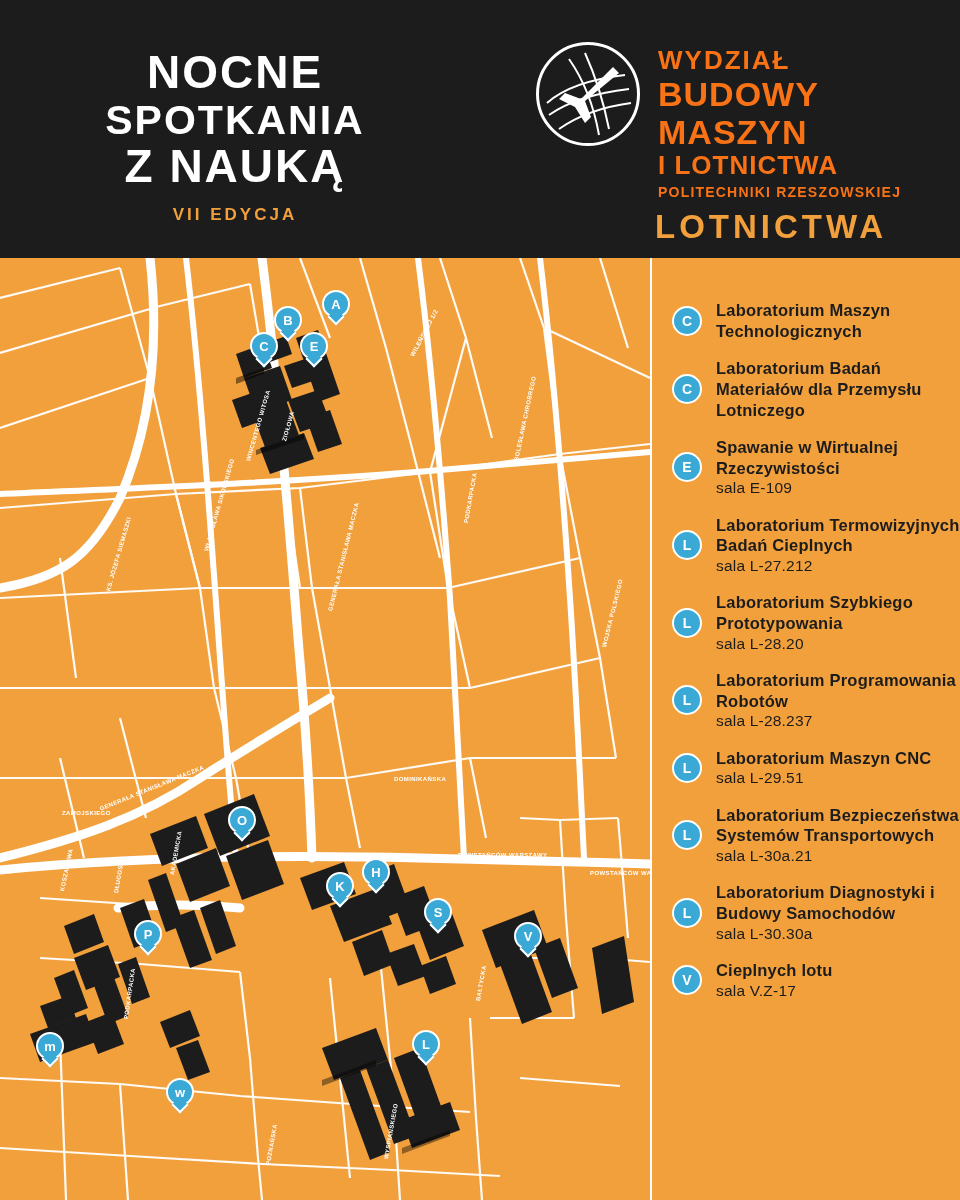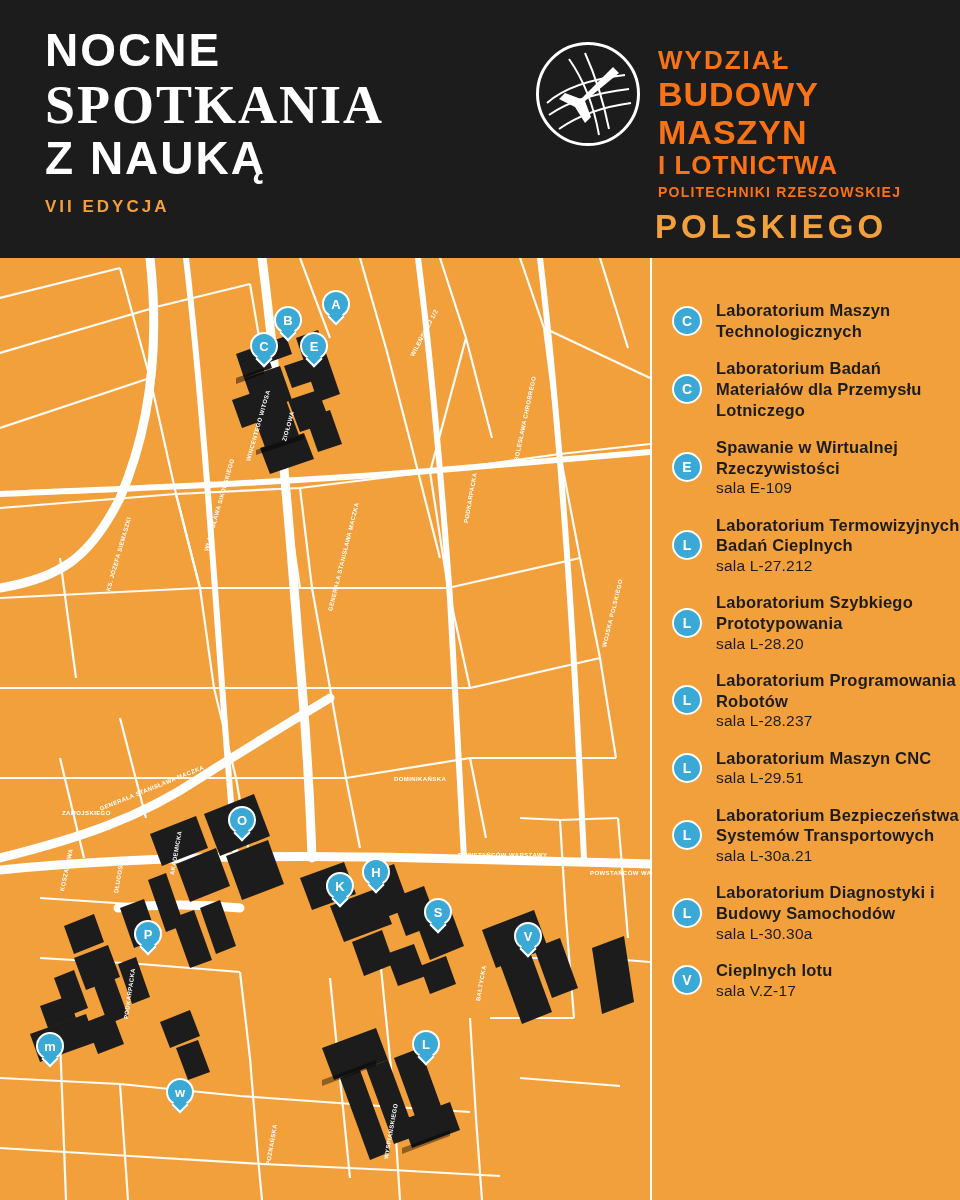--- a/index.html
+++ b/index.html
@@ -15,31 +15,31 @@
     background: #f2a03c;
   }
 
   
   .header {
     position: absolute; top: 0; left: 0;
     width: 960px; height: 258px;
     background: #1c1c1c;
   }
   .event-title {
-    position: absolute; left: 45px; top: 26px;
-    width: 380px; text-align: left;
+    position: absolute; left: 45px; top: 48px;
+    width: 380px; text-align: center;
     color: #ffffff;
   }
   .event-title .l1, .event-title .l2, .event-title .l3 {
     font-weight: bold;
     letter-spacing: 2px;
     line-height: 1.08;
   }
   .event-title .l1 { font-size: 46px; }
-  .event-title .l2 { font-size: 54px; font-family: Liberation Serif, serif; }
+  .event-title .l2 { font-size: 41px; }
   .event-title .l3 { font-size: 46px; }
   .event-title .edition {
     margin-top: 13px;
     font-size: 17px;
     letter-spacing: 3px;
     color: #f2a03c;
     font-weight: bold;
   }
 
   .faculty {
@@ -200,21 +200,21 @@
         </svg>
       </div>
       <div class="faculty-text">
         <div class="ft1">WYDZIAŁ</div>
         <div class="ft2">BUDOWY MASZYN</div>
         <div class="ft3">I LOTNICTWA</div>
         <div class="ft4">POLITECHNIKI RZESZOWSKIEJ</div>
       </div>
     </div>
 
-    <div class="attractions-title">POLSKIEGO</div>
+    <div class="attractions-title">LOTNICTWA</div>
   </div>
   <div class="header-notch"></div>
 
   <div class="map">
     <svg width="650" height="942" viewBox="0 0 650 942">
       <rect x="0" y="0" width="650" height="942" fill="#f2a03c"></rect>
 
       <g stroke="#ffffff" stroke-width="2.2" fill="none" opacity="0.95">
         <path d="M0 40 L120 10"></path>
         <path d="M0 95 L160 48 L250 26"></path>

